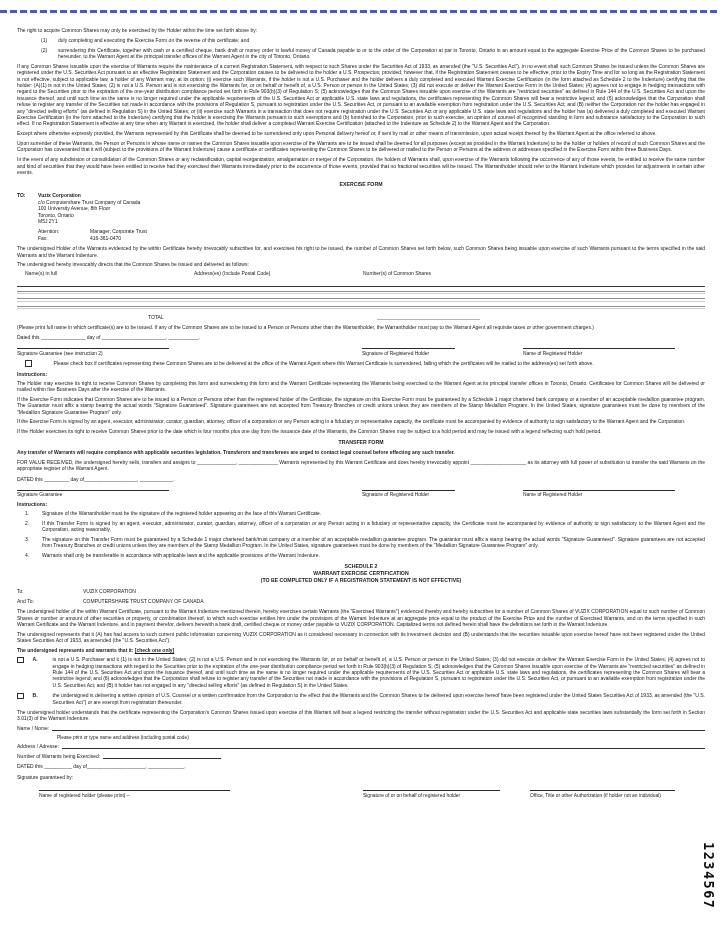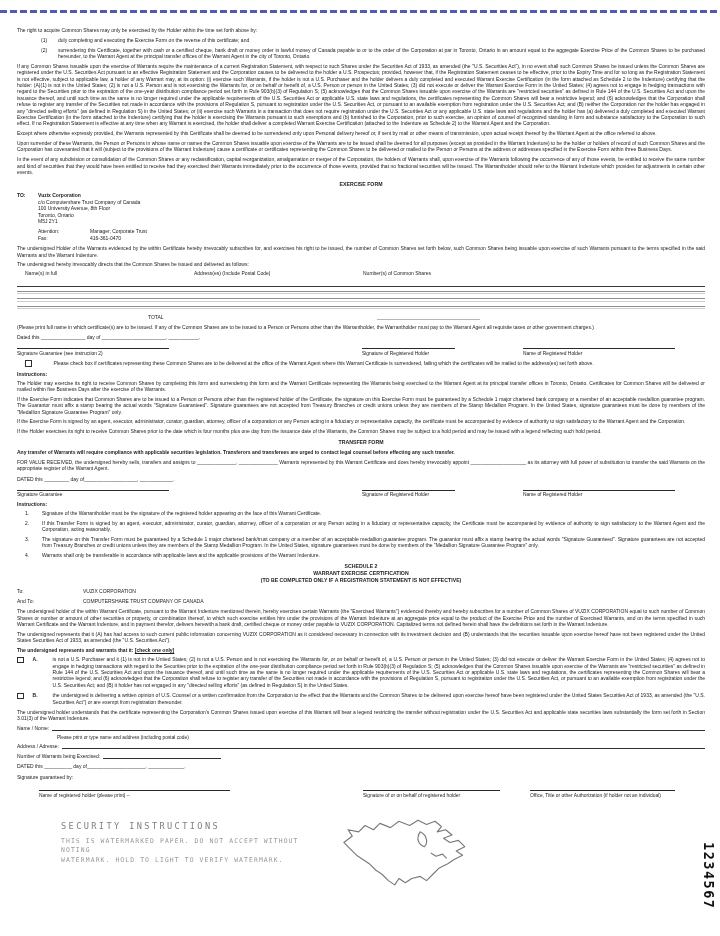--- a/index.html
+++ b/index.html
@@ -247,30 +247,16 @@
     <div class="p nj" style="margin-bottom:0;">Signature guaranteed by:</div>
 
     <div class="sigrow2">
       <span class="sig s1">Name of registered holder (please print) –</span>
       <span class="g1"></span>
       <span class="sig s2">Signature of or on behalf of registered holder</span>
       <span class="g2"></span>
       <span class="sig s3">Office, Title or other Authorization (if holder not an individual)</span>
     </div>
 
-    <div class="security">
-      <div class="sec-text">
-        <div class="sec-title">SECURITY INSTRUCTIONS</div>
-        <div class="sec-line">THIS IS WATERMARKED PAPER.  DO NOT ACCEPT WITHOUT NOTING</div>
-        <div class="sec-line">WATERMARK.  HOLD TO LIGHT TO VERIFY WATERMARK.</div>
-      </div>
-      <div class="sec-map">
-        <svg width="160" height="70" viewBox="0 0 150 66" fill="none" stroke="#7a7a7a" stroke-width="1.1" stroke-linejoin="round">
-          <path d="M12,30 L6,24 L14,18 L10,12 L20,14 L26,8 L34,12 L40,6 L50,10 L58,4 L68,8 L76,3 L84,7 L92,4 L98,9 L94,14 L102,12 L108,17 L100,20 L106,24 L114,22 L120,28 L112,32 L118,36 L110,40 L104,44 L96,48 L90,54 L84,60 L78,56 L70,58 L64,62 L58,58 L54,64 L48,60 L42,54 L36,50 L30,44 L24,40 L18,36 Z"></path>
-          <path d="M78,14 C74,20 76,26 82,28 C86,24 84,17 78,14 Z"></path>
-          <path d="M88,34 l5,3 l6,-2 l4,4"></path>
-        </svg>
-      </div>
-    </div>
   </div>
 
   <div class="serial">1234567</div>
 </div>
 
 </body></html>

